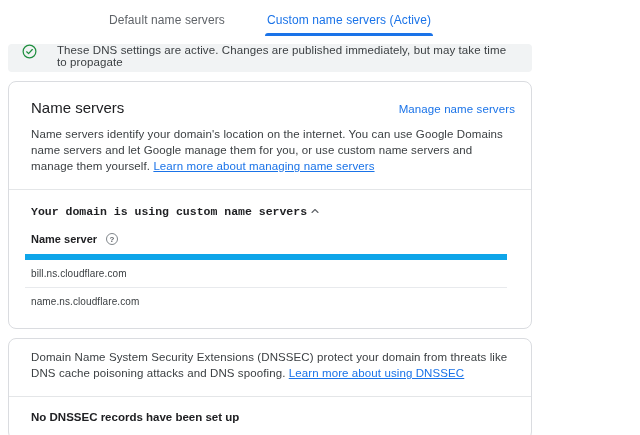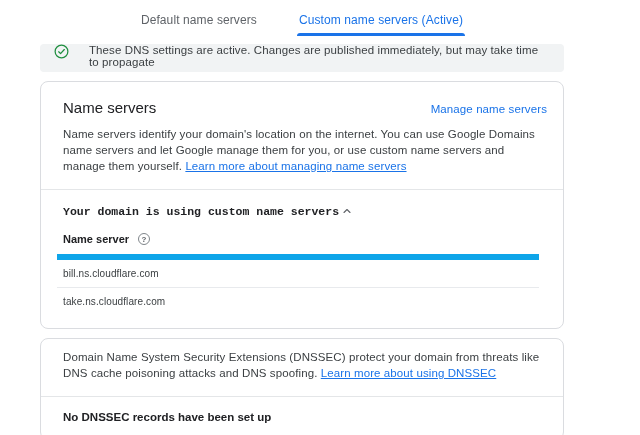--- a/index.html
+++ b/index.html
@@ -1,20 +1,20 @@
 <!DOCTYPE html>
 <html><head>
 <meta charset="utf-8">
 <style>
   * { margin: 0; padding: 0; box-sizing: border-box; }
   html, body { background: #ffffff; }
   body { font-family: "Liberation Sans", sans-serif; }
   .page {
     width: 540px; height: 435px; overflow: hidden;
-    background: #7f1d1d; position: relative; margin-left: 32px;
+    background: #7f1d1d; position: relative;
   }
 
   
   .tabbar {
     height: 42px; background: #ffffff;
     display: flex; justify-content: center; align-items: flex-start;
     gap: 38px; padding-top: 7px;
   }
   .tab {
     font-size: 12px; color: #5f6368; font-weight: 500;
@@ -140,21 +140,21 @@
           </svg>
         </button>
       </div>
 
       <div class="ns-table">
         <div class="ns-th">
           <span class="ns-th-label">Name server</span>
           <span class="help-icon">?</span>
         </div>
         <div class="ns-row">bill.ns.cloudflare.com</div>
-        <div class="ns-row">take.ns.cloudflare.com</div>
+        <div class="ns-row">name.ns.cloudflare.com</div>
       </div>
     </div>
 
     <div class="card">
       <div class="card-desc">
         <span>Domain Name System Security Extensions (DNSSEC) protect your domain from threats like DNS cache poisoning attacks and DNS spoofing. </span><a class="inline-link">Learn more about using DNSSEC</a>
       </div>
       <div class="divider"></div>
       <div class="empty-row">No DNSSEC records have been set up</div>
     </div>

